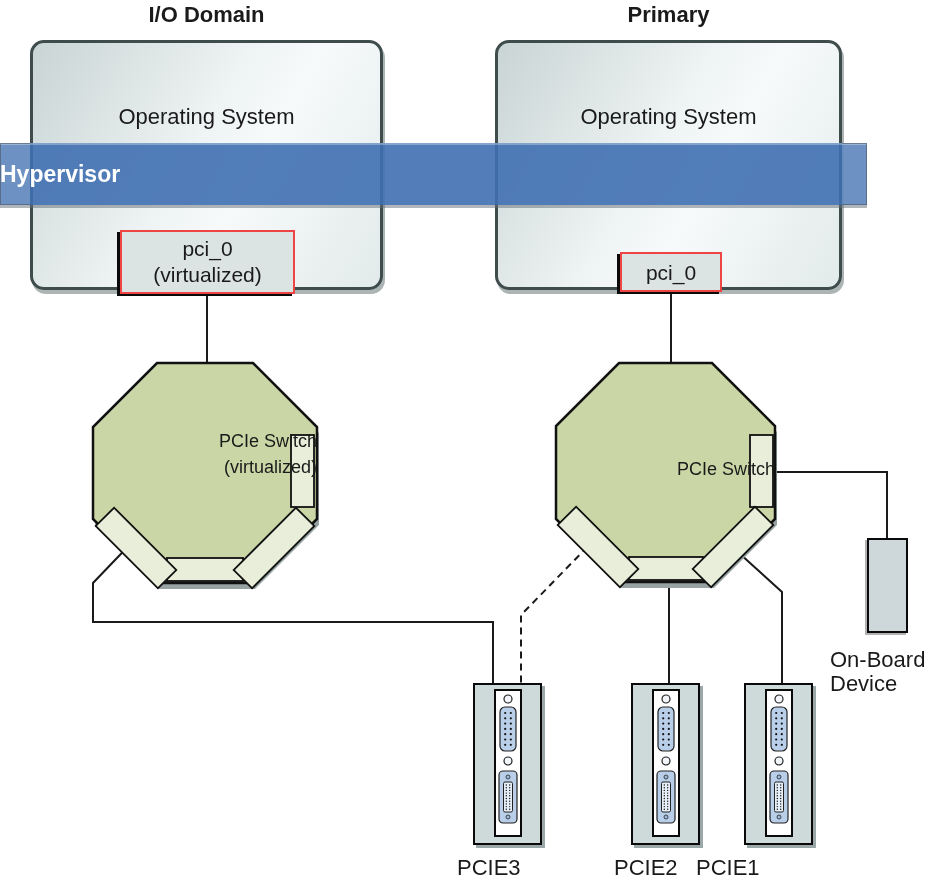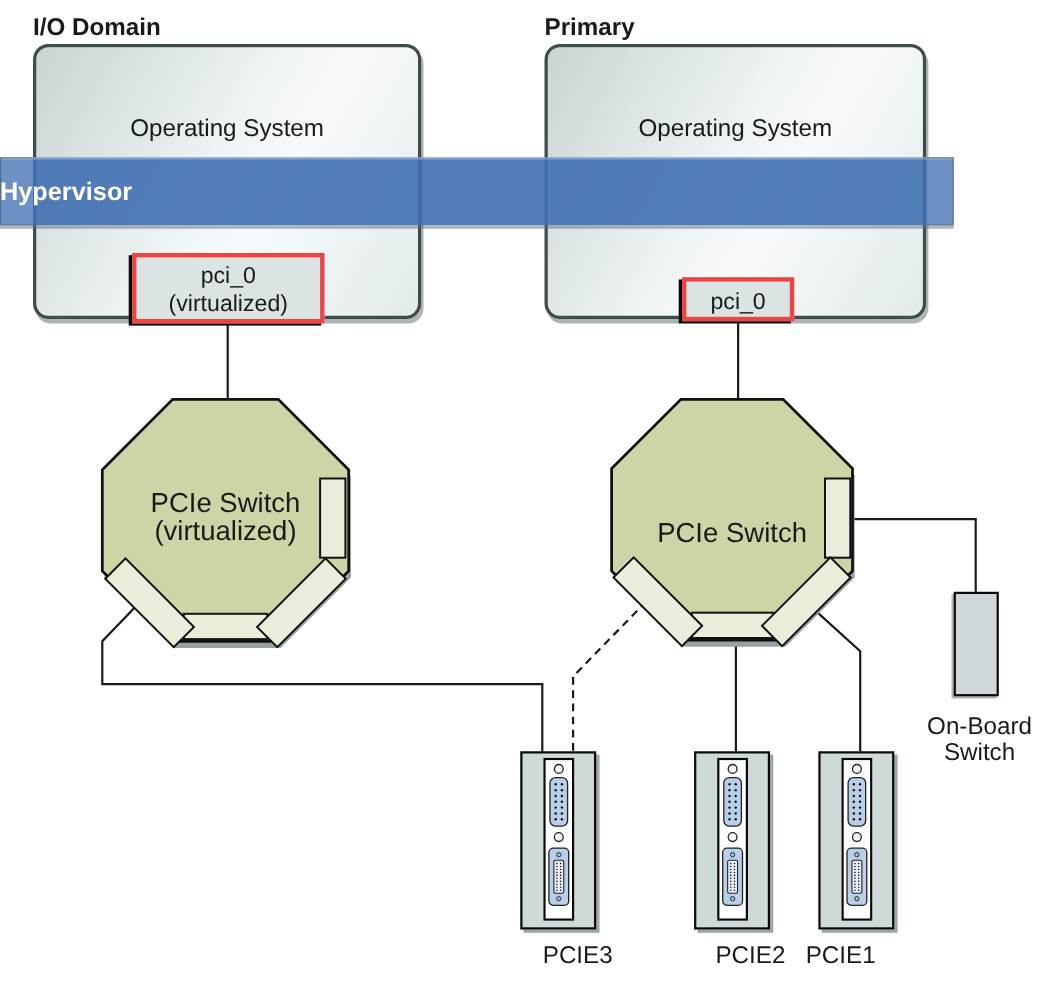--- a/index.html
+++ b/index.html
@@ -10,63 +10,63 @@
   
   .os-box{
     position:absolute;top:40px;height:250px;border:3px solid #3f4c4c;border-radius:14px;
     background:linear-gradient(120deg,#c9d4d4 0%,#eef3f3 45%,#f7fafa 60%,#e2eaea 100%);
     box-shadow:2px 4px 0 rgba(90,105,105,0.5);
     z-index:2;box-sizing:border-box;
   }
   #os-left{left:30px;width:353px;}
   #os-right{left:495px;width:347px;}
   .os-label{position:absolute;top:60px;font-size:22px;text-align:center;z-index:2;margin-top:44px;}
-  .domain-title{position:absolute;top:12px;font-size:22px;font-weight:bold;z-index:2;}
+  .domain-title{position:absolute;top:2px;font-size:22px;font-weight:bold;text-align:center;z-index:2;}
   
   #hypervisor-bar{
     position:absolute;left:0;top:143px;width:867px;height:62px;
     background:rgba(63,111,176,0.9);
     box-shadow:inset 0 2px 0 rgba(255,255,255,0.3),0 3px 0 rgba(100,110,120,0.5);
     z-index:4;display:flex;align-items:center;justify-content:flex-start;
   }
   #hypervisor-bar .bar-label{color:#fff;font-weight:bold;font-size:23px;}
   .bar-cap{position:absolute;top:143px;height:62px;background:rgba(255,255,255,0.16);
     border:1px solid rgba(70,80,90,0.55);box-sizing:border-box;z-index:4;}
   #bar-cap-left{left:0;width:30px;border-right:none;}
   #bar-cap-right{left:842px;width:25px;border-left:none;}
   
   .pci-box{
-    position:absolute;background:#dbe3e3;border:4px solid #ef4444;box-sizing:border-box;
+    position:absolute;background:#dbe3e3;border:2px solid #ef4444;box-sizing:border-box;
     box-shadow:-3px 2px 0 #0a0a0a;z-index:5;text-align:center;font-size:21px;line-height:26px;
   }
   #pci-left{left:120px;top:230px;width:175px;height:64px;padding-top:4px;}
   #pci-right{left:620px;top:252px;width:102px;height:40px;padding-top:6px;}
   
   .octagon{position:absolute;z-index:3;}
-  .switch-label{position:absolute;z-index:4;text-align:center;font-size:25px;line-height:26px;margin-top:16px;}
+  .switch-label{position:absolute;z-index:4;text-align:right;font-size:18px;line-height:26px;}
   #switch-left-label{left:93px;top:428px;width:224px;}
   #switch-right-label{left:556px;top:456px;width:219px;}
   
   #lines{position:absolute;left:0;top:0;z-index:1;}
   
   .card{
     position:absolute;top:683px;width:69px;height:162px;background:#ced9da;
     border:2px solid #0a0a0a;box-sizing:border-box;box-shadow:3px 3px 0 #9ba7a8;z-index:3;
   }
   .card-panel{
     width:28px;height:148px;margin:4px auto 0 auto;background:#ffffff;
     border:2px solid #0a0a0a;box-sizing:border-box;
   }
-  .card-label{position:absolute;top:855px;width:100px;text-align:right;font-size:22px;z-index:3;}
+  .card-label{position:absolute;top:855px;width:100px;text-align:left;font-size:22px;z-index:3;}
   
   #onboard-box{
     position:absolute;left:867px;top:538px;width:41px;height:95px;background:#ced8da;
     border:2px solid #0a0a0a;box-sizing:border-box;box-shadow:-2px 2px 0 rgba(0,0,0,0.3);z-index:3;
   }
-  #onboard-label{position:absolute;left:830px;top:648px;width:121px;text-align:center;
+  #onboard-label{position:absolute;left:830px;top:648px;width:121px;text-align:left;
     font-size:22px;line-height:24px;z-index:3;}
 </style>
 </head>
 <body>
 
 <div id="canvas">
 
   <svg id="lines" width="951" height="894" viewBox="0 0 951 894">
     <g fill="none" stroke="#1a1a1a" stroke-width="2">
       <path d="M207 292 L207 366"></path>
@@ -292,16 +292,16 @@
     </div>
   </div>
 
   <div class="card-label" style="left:457px;">PCIE3</div>
   <div class="card-label" style="left:614px;">PCIE2</div>
   <div class="card-label" style="left:696px;">PCIE1</div>
 
   <div id="onboard-box"></div>
   <div id="onboard-label">
     <div>On-Board</div>
-    <div>Switch</div>
+    <div>Device</div>
   </div>
 
 </div>
 
 </body></html>

